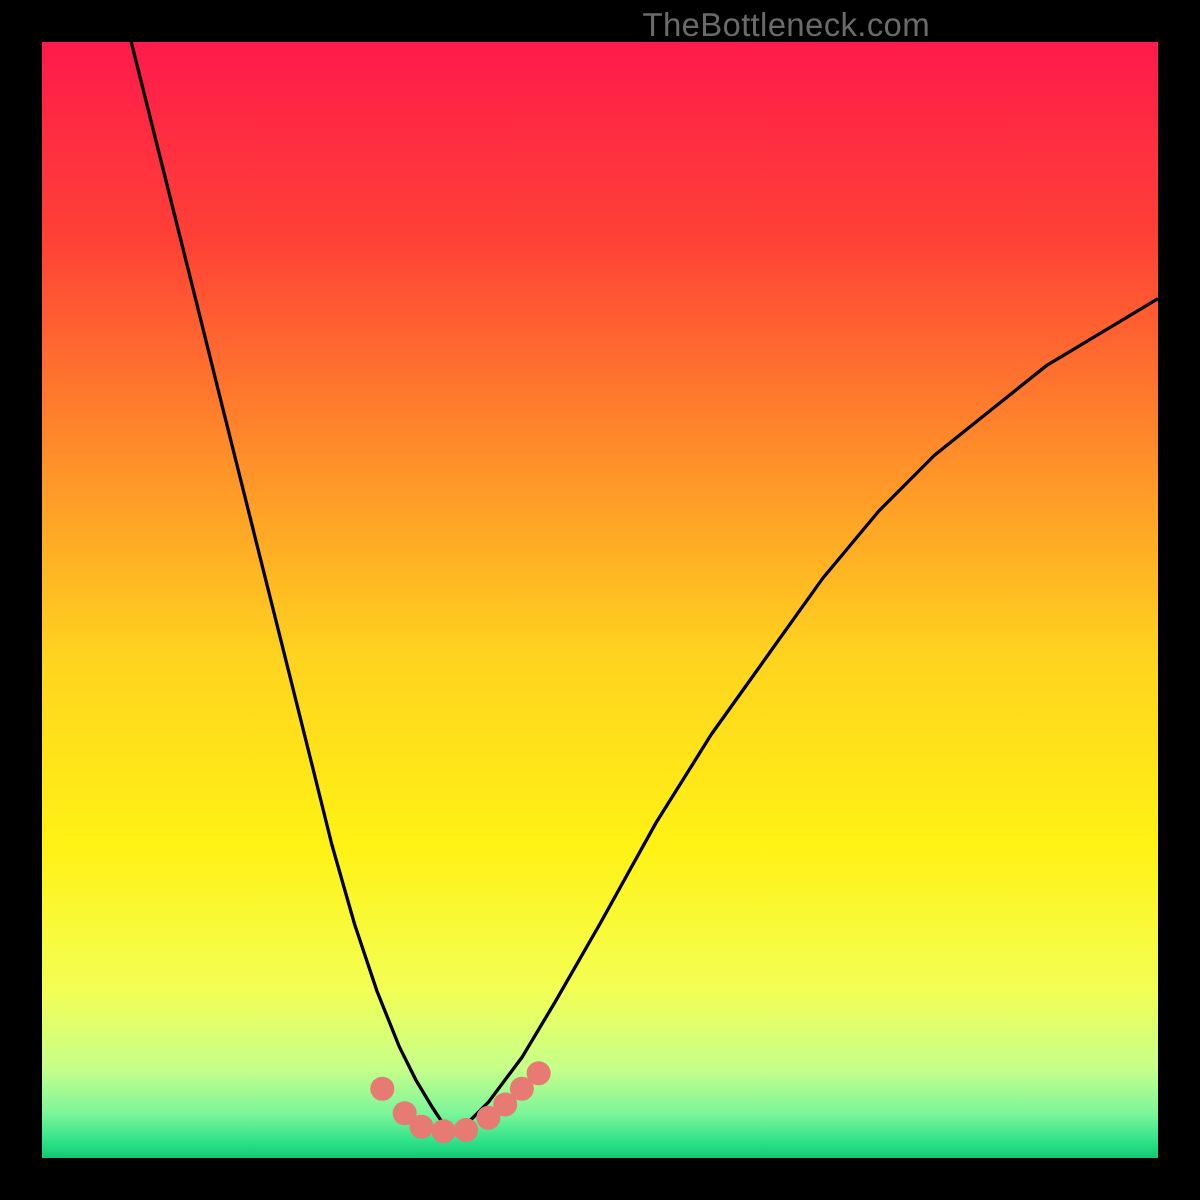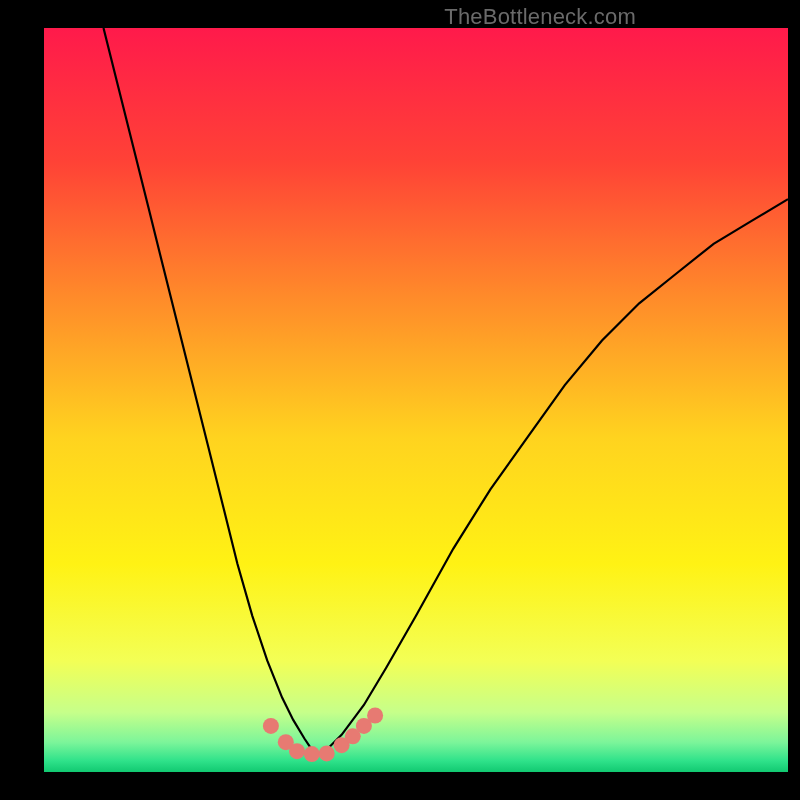--- a/index.html
+++ b/index.html
@@ -7,21 +7,21 @@
     padding: 0;
     width: 800px;
     height: 800px;
     overflow: hidden;
     background: #000;
     font-family: Arial, Helvetica, sans-serif;
   }
   .frame {
     position: absolute;
     top: 0;
-    left: 16px;
+    left: 0;
     width: 632px;
     height: 800px;
   }
   .watermark {
     position: absolute;
     top: 4px;
     right: 12px;
     font-size: 22px;
     font-weight: 500;
     color: #6a6a6a;

